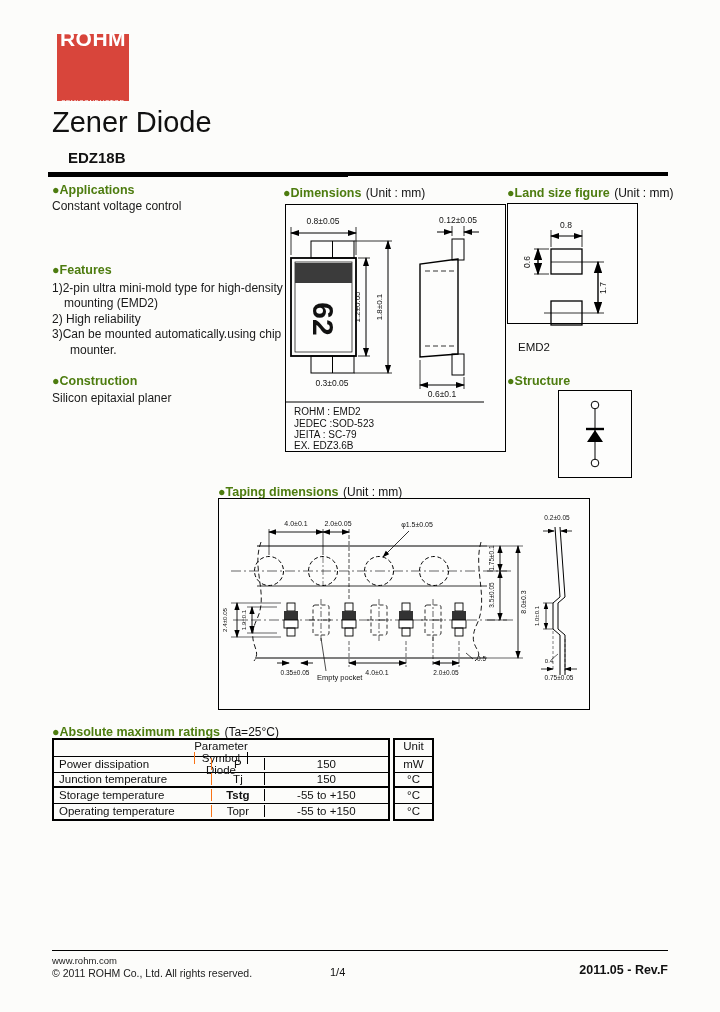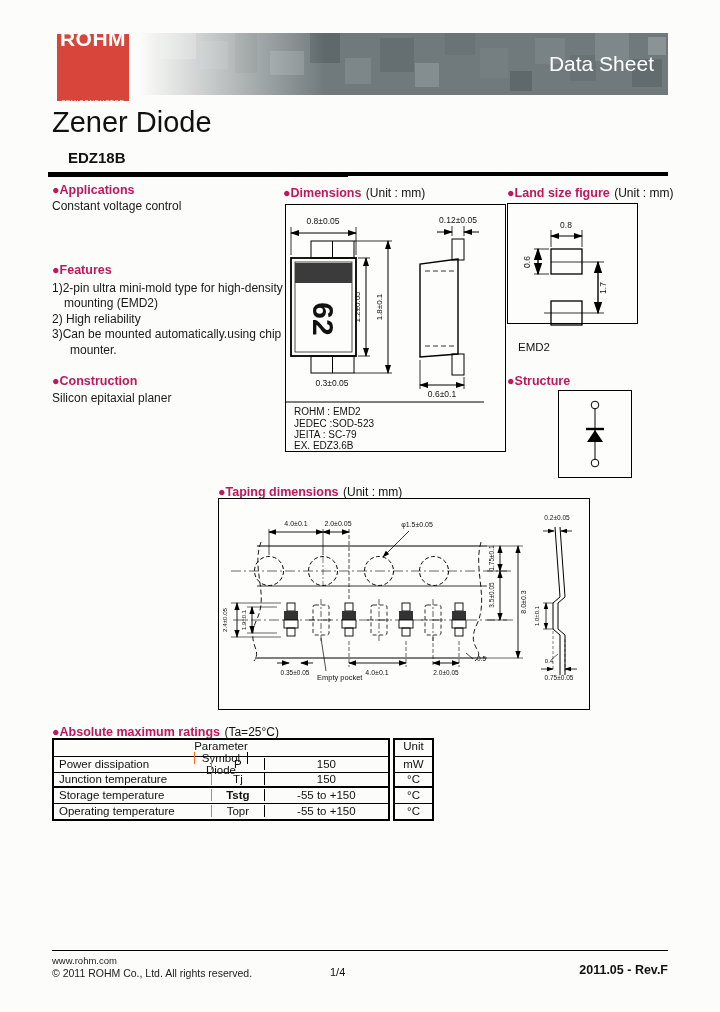--- a/index.html
+++ b/index.html
@@ -1,20 +1,20 @@
 <!DOCTYPE html>
 <html><head>
 <meta charset="utf-8">
 <style>
   * { box-sizing: border-box; }
   html,body { margin:0; padding:0; }
   body { background:#e9eae4; font-family:"Liberation Sans", sans-serif; }
   .page { position:relative; width:720px; height:1012px; background:#fcfcfa; overflow:hidden; }
   .abs { position:absolute;gap:48px; }
-  .h-bold { font-weight:bold; font-size:12.5px; color:#be185d; }
+  .h-bold { font-weight:bold; font-size:12.5px; color:#4d7c0f; }
   .h-unit { font-weight:normal; font-size:12px; color:#111; }
   .body-txt { font-size:12px; color:#1a1a1a; line-height:15.5px; }
   
   .logo { left:57px; top:34px; width:72px; height:67px; background:#d8453b; color:#fff;
           display:flex; flex-direction:column; align-items:center; justify-content:center; }
   .logo-name { font-size:21px; font-weight:bold; letter-spacing:0.5px; line-height:20px; }
   .logo-sub { font-size:6.3px; letter-spacing:0.55px; margin-top:2px; }
   .banner { left:140px; top:33px; width:528px; height:62px; background:#707a7c; overflow:hidden; }
   .banner .blk { position:absolute; }
   .banner .fade { position:absolute; left:0; top:0; width:185px; height:62px;
@@ -47,40 +47,20 @@
   svg text { fill:#111; stroke:none; font-family:"Liberation Sans", sans-serif; }
 </style>
 </head>
 <body>
 
 <div class="page">
 
   <div class="abs logo">
     <div class="logo-name">ROHM</div>
     <div class="logo-sub">SEMICONDUCTOR</div>
-  </div>
-  <div class="abs banner">
-    <div class="blk" style="left:20px;top:0;width:36px;height:26px;background:#8d9698"></div>
-    <div class="blk" style="left:60px;top:8px;width:28px;height:28px;background:#7a8486"></div>
-    <div class="blk" style="left:95px;top:0;width:22px;height:40px;background:#65706f"></div>
-    <div class="blk" style="left:130px;top:18px;width:34px;height:24px;background:#828b8d"></div>
-    <div class="blk" style="left:170px;top:0;width:30px;height:30px;background:#5f696b"></div>
-    <div class="blk" style="left:205px;top:25px;width:26px;height:26px;background:#7d8688"></div>
-    <div class="blk" style="left:240px;top:5px;width:34px;height:34px;background:#656f71"></div>
-    <div class="blk" style="left:275px;top:30px;width:24px;height:24px;background:#848d8f"></div>
-    <div class="blk" style="left:305px;top:0;width:30px;height:22px;background:#6a7476"></div>
-    <div class="blk" style="left:340px;top:15px;width:28px;height:30px;background:#757f81"></div>
-    <div class="blk" style="left:370px;top:38px;width:22px;height:20px;background:#5f696b"></div>
-    <div class="blk" style="left:395px;top:5px;width:30px;height:26px;background:#798385"></div>
-    <div class="blk" style="left:430px;top:22px;width:26px;height:26px;background:#687274"></div>
-    <div class="blk" style="left:455px;top:0;width:34px;height:28px;background:#7e8789"></div>
-    <div class="blk" style="left:492px;top:26px;width:30px;height:28px;background:#626c6e"></div>
-    <div class="blk" style="left:508px;top:4px;width:18px;height:18px;background:#8a9395"></div>
-    <div class="fade"></div>
-    <div class="banner-title">Data Sheet</div>
   </div>
 
   <div class="abs doc-title">Zener Diode</div>
   <div class="abs part-no">EDZ18B</div>
   <div class="abs rule-a"></div>
   <div class="abs rule-b"></div>
 
   <div class="abs h-bold" style="left:52px;top:183px">●Applications</div>
   <div class="abs" style="left:283px;top:183px">
     <span class="h-bold">●Dimensions</span>

